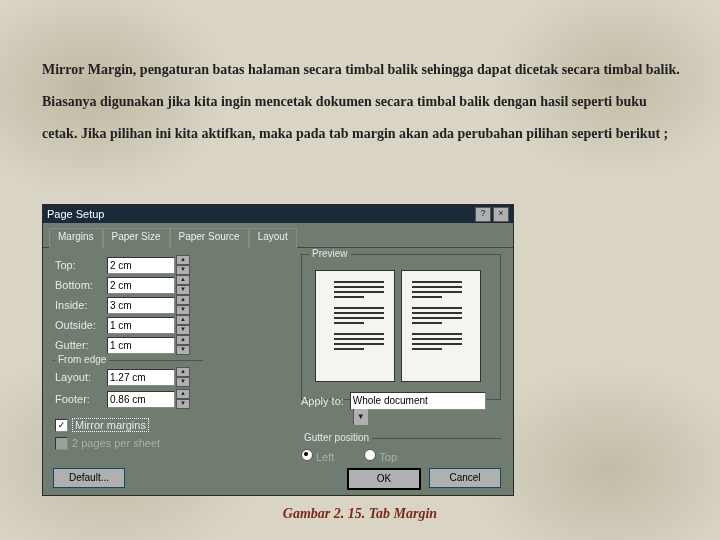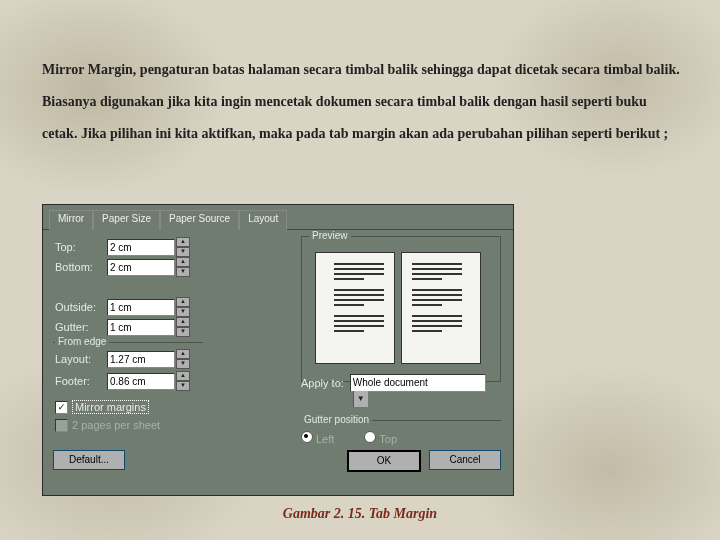--- a/index.html
+++ b/index.html
@@ -212,41 +212,56 @@
     height: 18px; line-height: 18px;
   }
 </style>
 </head>
 <body>
 <div class="wash"></div>
 
 <div class="bodytext">Mirror Margin, pengaturan batas halaman secara timbal balik sehingga dapat dicetak secara timbal balik. Biasanya digunakan jika kita ingin mencetak dokumen secara timbal balik dengan hasil seperti buku cetak. Jika pilihan ini kita aktifkan, maka pada tab margin akan ada perubahan pilihan seperti berikut ;</div>
 
 <div class="dlg">
+  <div class="titlebar">
+    <span>Page Setup</span>
+    <div class="titlebtns">
+      <div class="titlebtn">?</div>
+      <div class="titlebtn">×</div>
+    </div>
+  </div>
 
   <div class="tabs">
-    <div class="tab active">Mirror</div>
+    <div class="tab active">Margins</div>
     <div class="tab">Paper Size</div>
     <div class="tab">Paper Source</div>
     <div class="tab">Layout</div>
   </div>
 
   <div class="dlgbody">
 
     <div class="row" style="top:8px">
       <span class="lbl">Top:</span>
       <span class="inp">2 cm</span>
       <span class="spin">
           <span class="spinbtn">▲</span>
           <span class="spinbtn">▼</span>
         </span>
     </div>
     <div class="row" style="top:28px">
       <span class="lbl">Bottom:</span>
       <span class="inp">2 cm</span>
+      <span class="spin">
+          <span class="spinbtn">▲</span>
+          <span class="spinbtn">▼</span>
+        </span>
+    </div>
+    <div class="row" style="top:48px">
+      <span class="lbl">Inside:</span>
+      <span class="inp">3 cm</span>
       <span class="spin">
           <span class="spinbtn">▲</span>
           <span class="spinbtn">▼</span>
         </span>
     </div>
     <div class="row" style="top:68px">
       <span class="lbl">Outside:</span>
       <span class="inp">1 cm</span>
       <span class="spin">
           <span class="spinbtn">▲</span>

